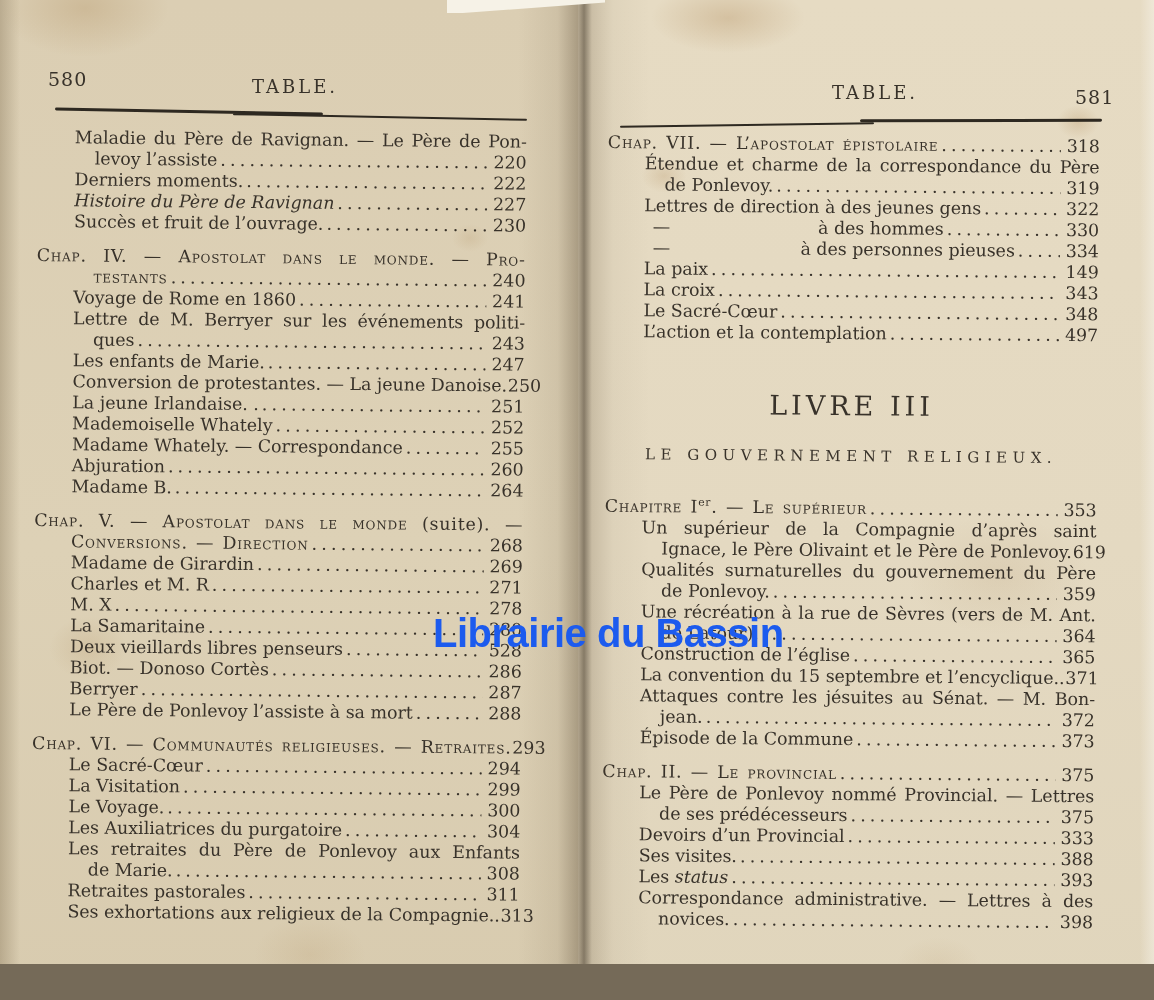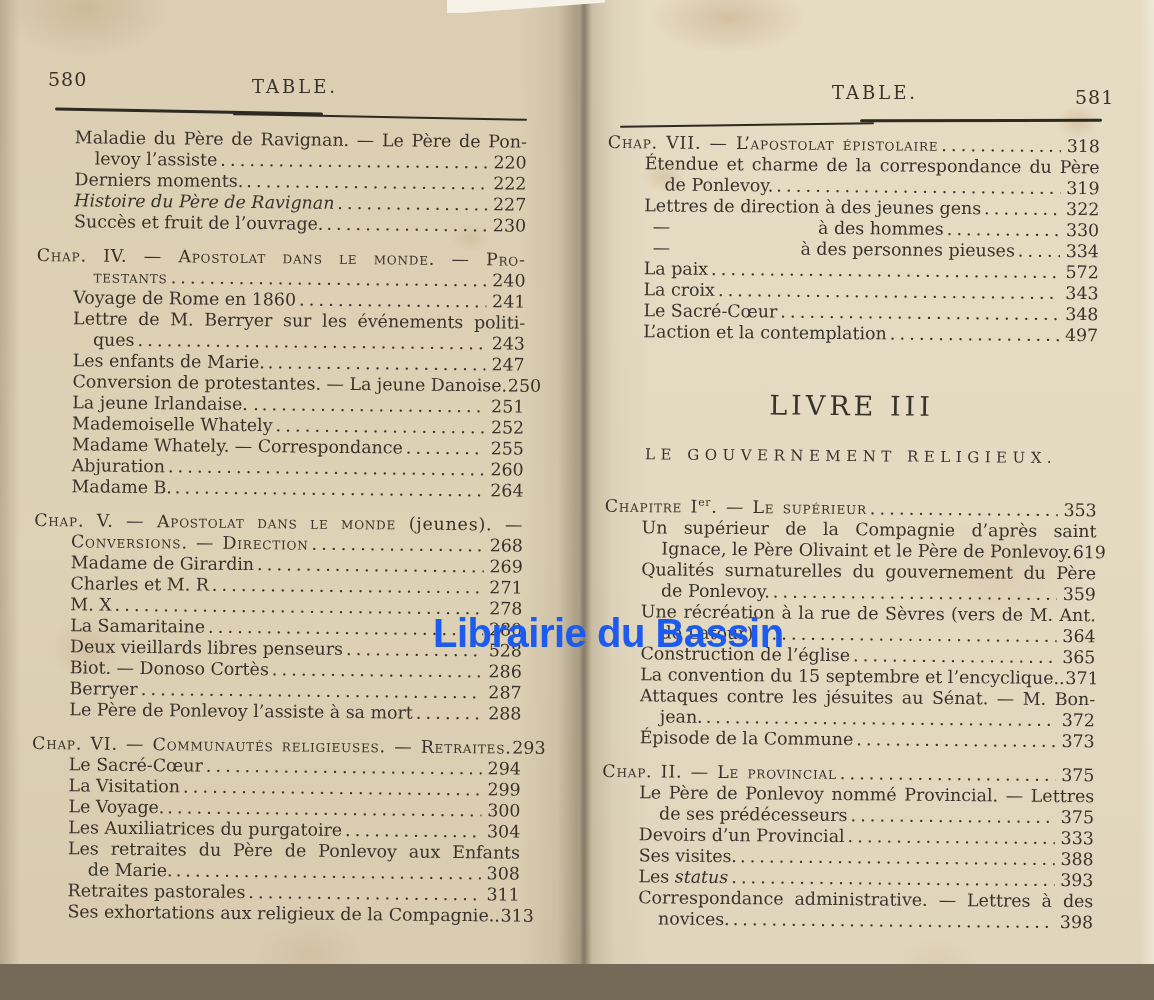--- a/index.html
+++ b/index.html
@@ -136,21 +136,21 @@
         <div class="row i1">
           <span class="txt">Abjuration</span>
           <span class="leader"></span>
           <span class="num">260</span>
         </div>
         <div class="row i1">
           <span class="txt">Madame B.</span>
           <span class="leader"></span>
           <span class="num">264</span>
         </div>
-        <div class="row i0 gap fill chap"><span class="txt"><span class="sc">Chap. V. — Apostolat dans le monde </span><span>(jeunes). —</span></span></div>
+        <div class="row i0 gap fill chap"><span class="txt"><span class="sc">Chap. V. — Apostolat dans le monde </span><span>(suite). —</span></span></div>
         <div class="row i1 chap">
           <span class="txt"><span class="sc">Conversions. — Direction</span></span>
           <span class="leader"></span>
           <span class="num">268</span>
         </div>
         <div class="row i1">
           <span class="txt">Madame de Girardin</span>
           <span class="leader"></span>
           <span class="num">269</span>
         </div>
@@ -258,21 +258,21 @@
             <span class="num">330</span>
           </div>
           <div class="row i1">
             <span class="txt"> —        à des personnes pieuses</span>
             <span class="leader"></span>
             <span class="num">334</span>
           </div>
           <div class="row i1">
             <span class="txt">La paix</span>
             <span class="leader"></span>
-            <span class="num">572</span>
+            <span class="num">149</span>
           </div>
           <div class="row i1">
             <span class="txt">La croix</span>
             <span class="leader"></span>
             <span class="num">343</span>
           </div>
           <div class="row i1">
             <span class="txt">Le Sacré-Cœur</span>
             <span class="leader"></span>
             <span class="num">348</span>

